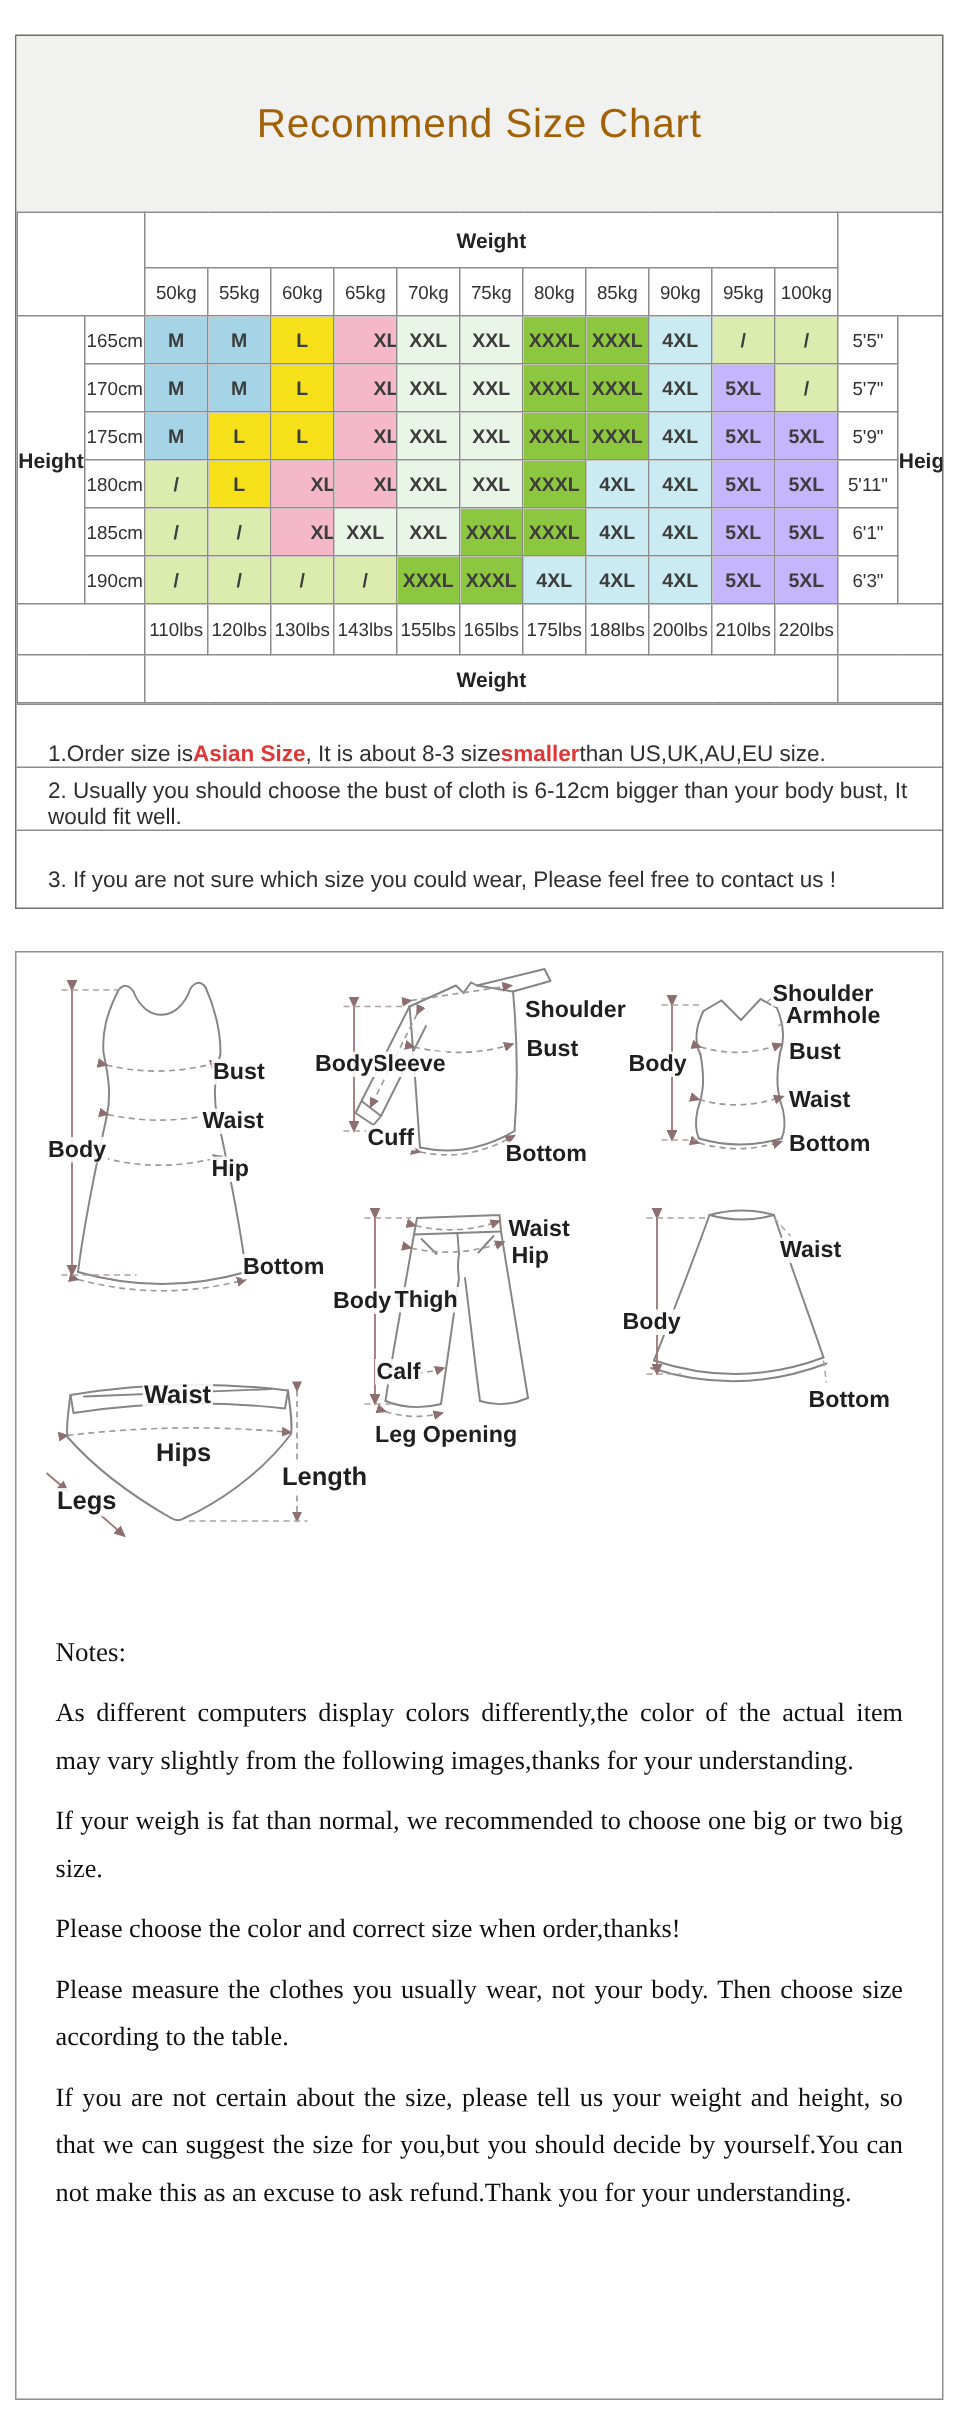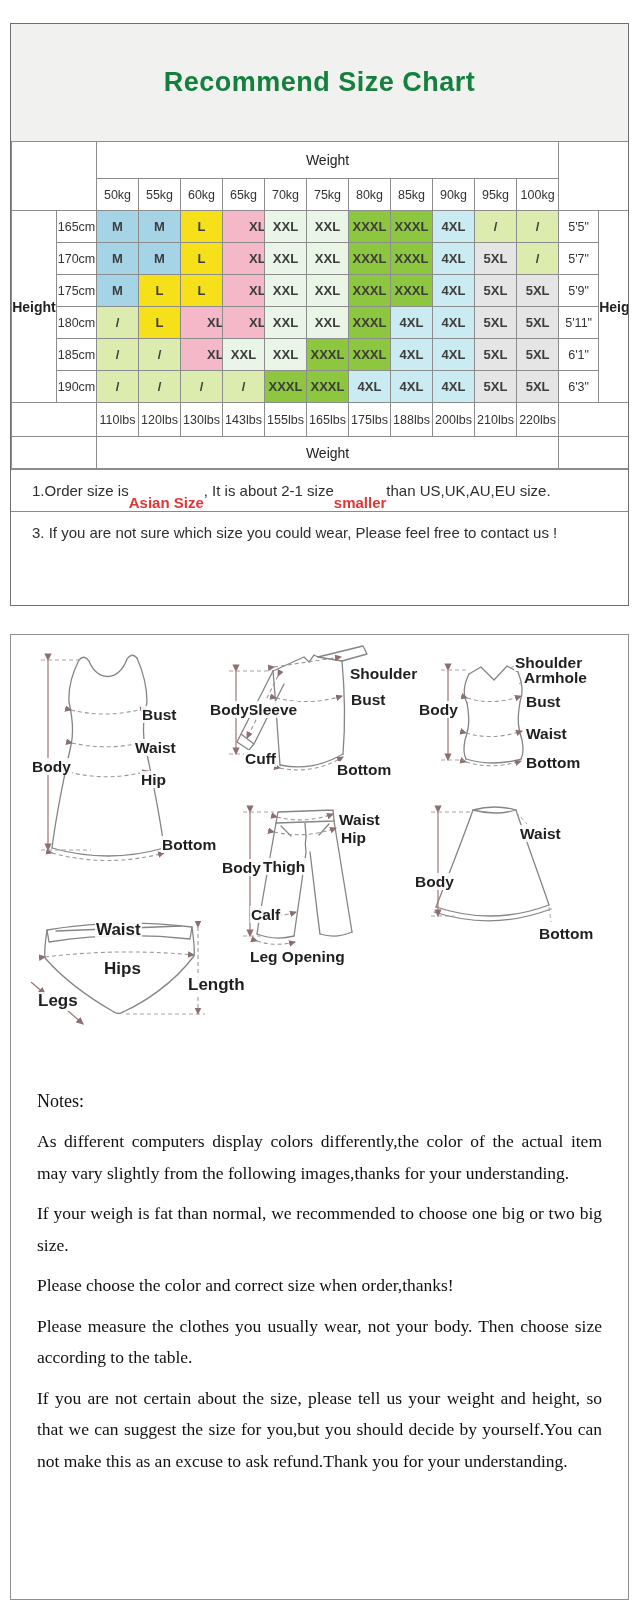--- a/index.html
+++ b/index.html
@@ -13,48 +13,48 @@
   
   .box1 {
     position: absolute; left: 10px; top: 23px; width: 619px; height: 583px;
     border: 1px solid #6f6f6f; background: #fff; overflow: hidden;
   }
   .title-band {
     height: 117px; background: #f1f1f0;
     display: flex; align-items: center; justify-content: center;
   }
   .title-band h1 {
-    font-size: 27px; font-weight: bold; color: #15803d; letter-spacing: .5px;
+    font-size: 27px; font-weight: normal; color: #a16207; letter-spacing: .5px;
   }
   table.sizes {
     width: 100%; border-collapse: collapse; table-layout: fixed;
     font-size: 12.5px; color: #3a3a3a;
   }
   table.sizes td {
     border: 1px solid #8c8c8c; text-align: center; vertical-align: middle;
     height: 32px; overflow: hidden; white-space: nowrap;
   }
   table.sizes tr.hdr1 td { height: 37px; }
-  td.wlabel { font-weight: normal; font-size: 14px; color: #222; }
+  td.wlabel { font-weight: bold; font-size: 14px; color: #222; }
   td.hlabel { font-weight: bold; font-size: 14px; color: #222; }
   td.cm, td.ft, td.kg, td.lbs { font-size: 12.5px; color: #333; }
   td.cell { font-weight: 600; font-size: 13px; color: #3d3d3d; }
   
   td[data-c="blue"]      { background: #a6d4e7; }
   td[data-c="yellow"]    { background: #f6e019; }
   td[data-c="pink"]      { background: #f4b8c8; padding-left: 26px; }
   td[data-c="palegreen"] { background: #e9f5e6; margin-left: 20px; }
   td[data-c="green"]     { background: #8dc63f; }
   td[data-c="cyan"]      { background: #c9ebf1; }
-  td[data-c="orange"]    { background: #e5e5e5; }
+  td[data-c="orange"]    { background: #c4b5fd; }
   td[data-c="lime"]      { background: #dcecae; }
 
   .note-row {
     border-top: 1px solid #8c8c8c; height: 42px;
-    display: flex; align-items: center;
+    display: flex; align-items: flex-end;
     padding-left: 21px; font-size: 15px; color: #2f2f2f; font-weight: 500;
   }
   .note-row .red { color: #e03636; font-weight: bold; margin-top: 24px; }
 
   
   .box2 {
     position: absolute; left: 10px; top: 634px; width: 619px; height: 966px;
     border: 1px solid #8f8f8f; background: #fff; overflow: hidden;
   }
   .diagram-area { position: relative; width: 617px; height: 420px; }
@@ -240,23 +240,26 @@
         <td colspan="2"></td>
         <td colspan="11" class="wlabel">Weight</td>
         <td colspan="2"></td>
       </tr>
     </tbody>
   </table>
 
   <div class="note-row">
     <span>1.Order size is </span>
       <span class="red">Asian Size</span>
-      <span>, It is about 2-1 size </span>
+      <span>, It is about 8-3 size </span>
       <span class="red">smaller</span>
       <span> than US,UK,AU,EU size.</span>
+  </div>
+  <div class="note-row">
+    <span>2. Usually you should choose the bust of cloth is 6-12cm bigger than your body bust, It would fit well.</span>
   </div>
   <div class="note-row">
     <span>3. If you are not sure which size you could wear, Please feel free to contact us !</span>
   </div>
 </div>
 
 <div class="box2">
   <div class="diagram-area">
     <svg width="617" height="420" viewBox="0 0 617 420">
       <defs>

